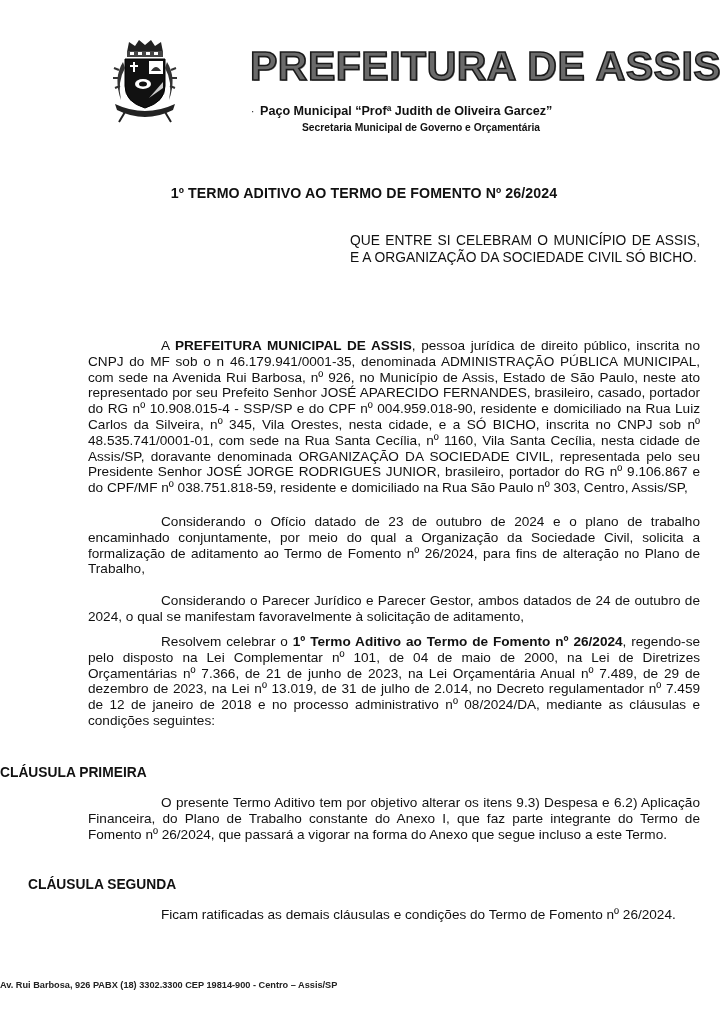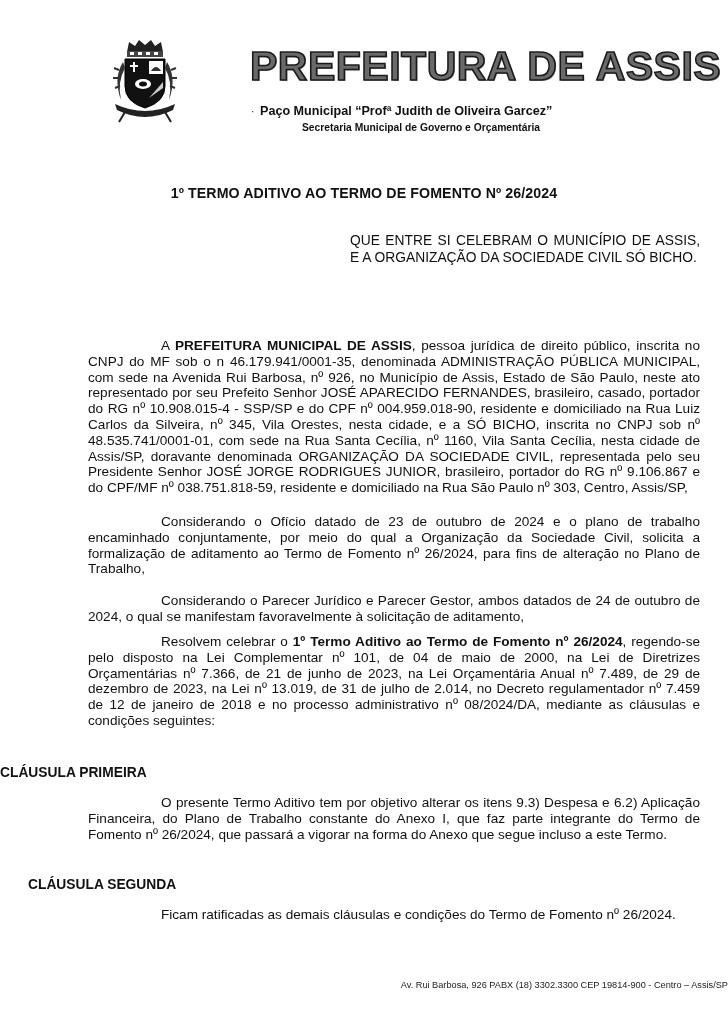--- a/index.html
+++ b/index.html
@@ -44,22 +44,22 @@
   .p4 { top: 634px; }
   .clause-head {
     position: absolute; left: 0; width: 592px; 
     font-weight: bold; font-size: 13.8px;
   }
   .ch1 { top: 765px; }
   .ch2 { top: 877px; padding-left: 28px; }
   .p5 { top: 795px; }
   .p6 { top: 907px; }
   .footer {
-    position: absolute; left: 0; width: 728px; top: 980px; text-align: right;
-    font-weight: normal; font-size: 9.2px; color: #222;
+    position: absolute; left: 0; width: 728px; top: 980px; text-align: left;
+    font-weight: bold; font-size: 9.2px; color: #222;
   }
   b { font-weight: bold; }
 </style>
 </head>
 <body>
 
 <div class="logo-wrap">
   <svg width="80" height="86" viewBox="0 0 80 86">
 
     <path d="M22 14 L24 4 L30 8 L34 2 L40 7 L46 2 L50 8 L56 4 L58 14 Z" fill="#222"></path>

